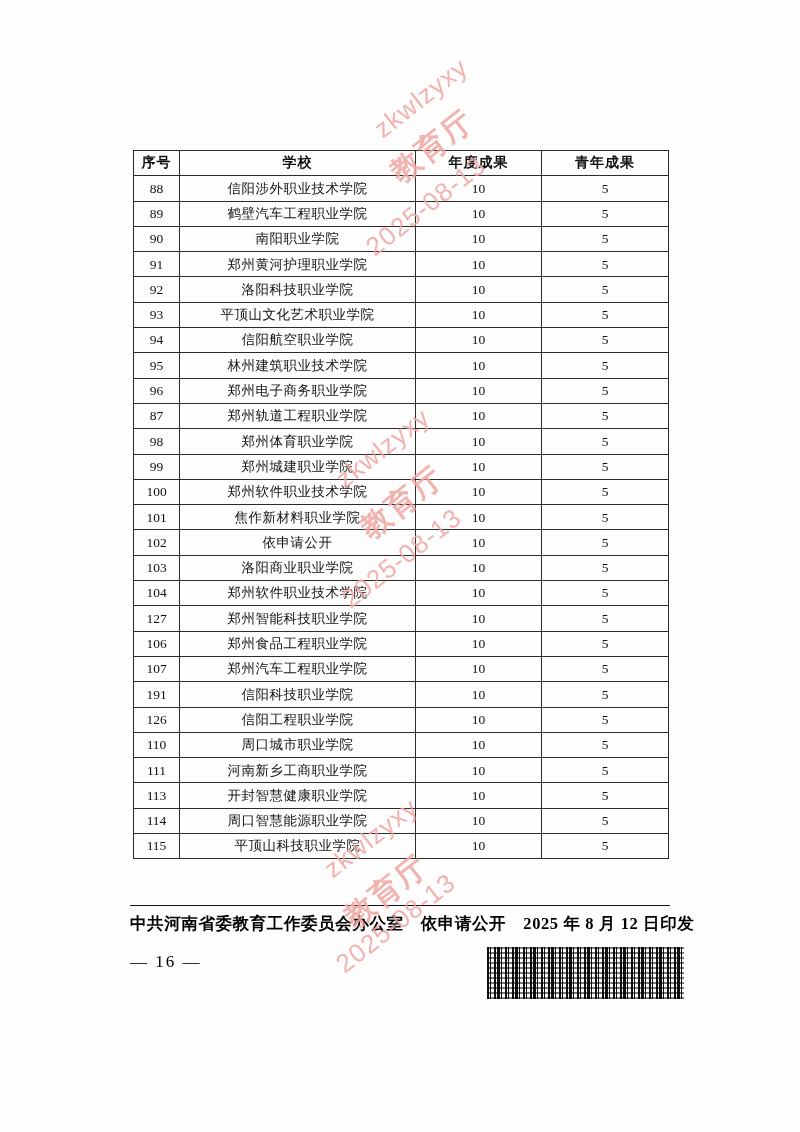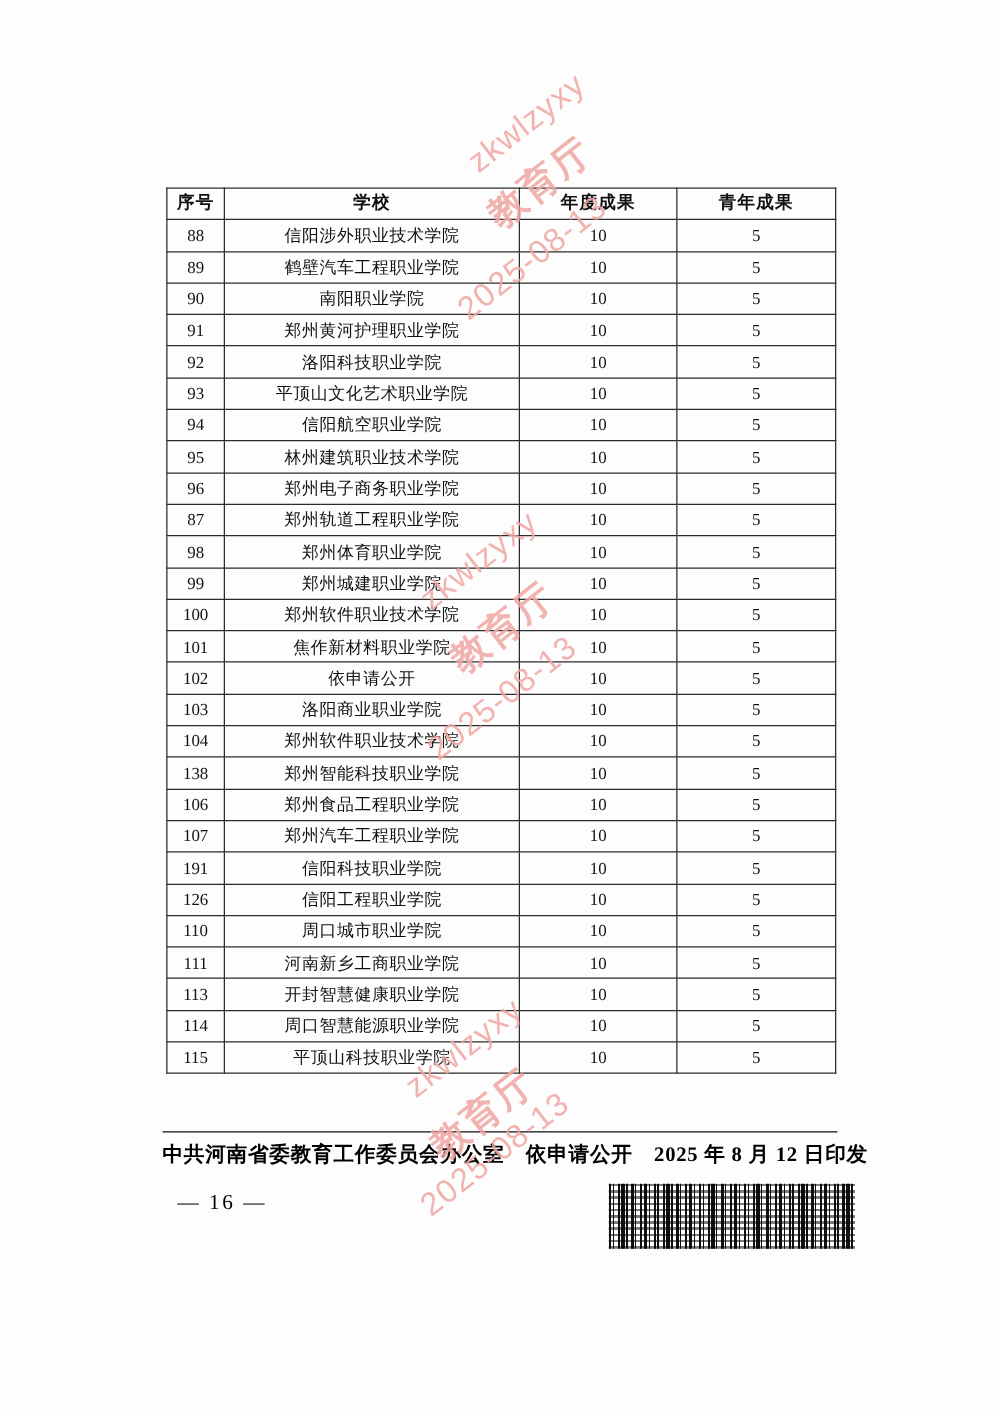--- a/index.html
+++ b/index.html
@@ -80,21 +80,20 @@
     white-space: nowrap;
   }
 
   .page-number {
     position: absolute;
     left: 130px;
     top: 952px;
     font-size: 17px;
     letter-spacing: 2px;
     font-family: "Liberation Serif", "DejaVu Serif", serif;
-    margin-left: 12px;
   }
 
   
   .barcode {
     position: absolute;
     left: 487px;
     top: 947px;
     width: 197px;
     height: 52px;
     background:
@@ -274,21 +273,21 @@
             <td>10</td>
             <td>5</td>
           </tr>
           <tr>
             <td>104</td>
             <td class="c-name-cell">郑州软件职业技术学院</td>
             <td>10</td>
             <td>5</td>
           </tr>
           <tr>
-            <td>138</td>
+            <td>127</td>
             <td class="c-name-cell">郑州智能科技职业学院</td>
             <td>10</td>
             <td>5</td>
           </tr>
           <tr>
             <td>106</td>
             <td class="c-name-cell">郑州食品工程职业学院</td>
             <td>10</td>
             <td>5</td>
           </tr>

